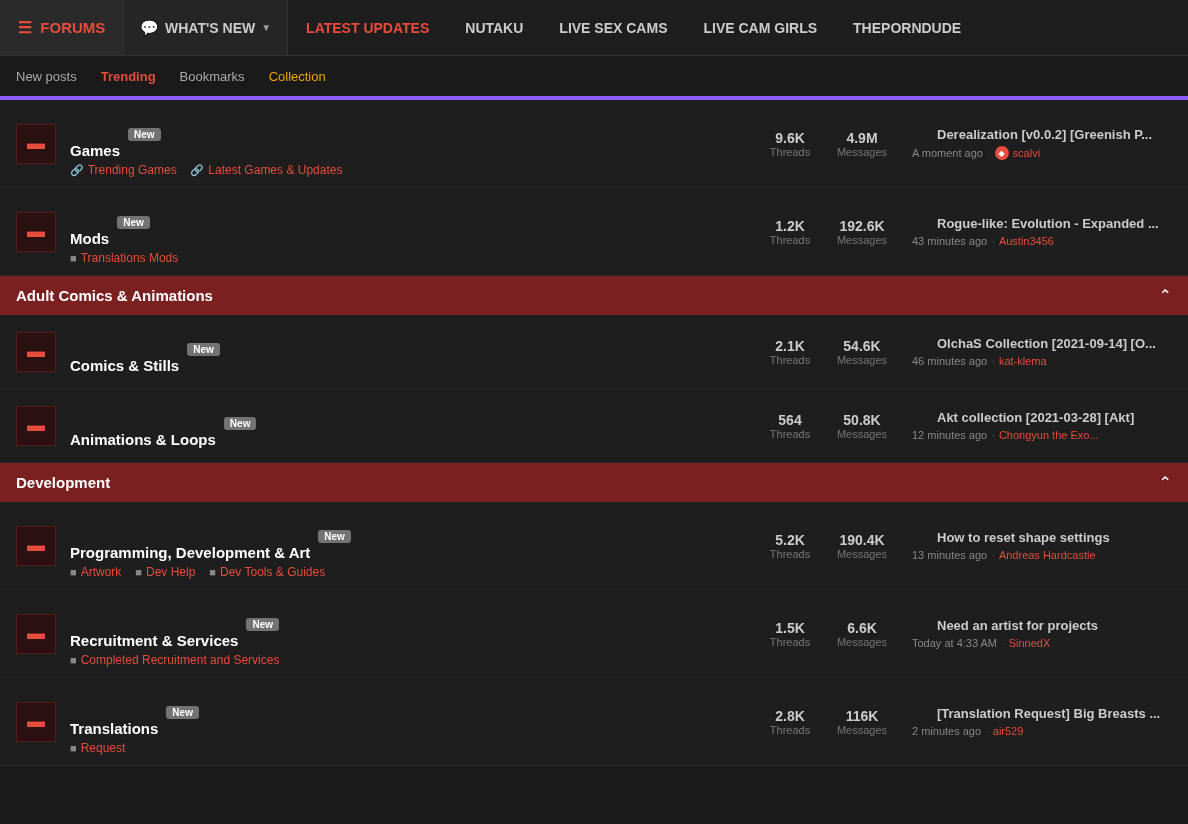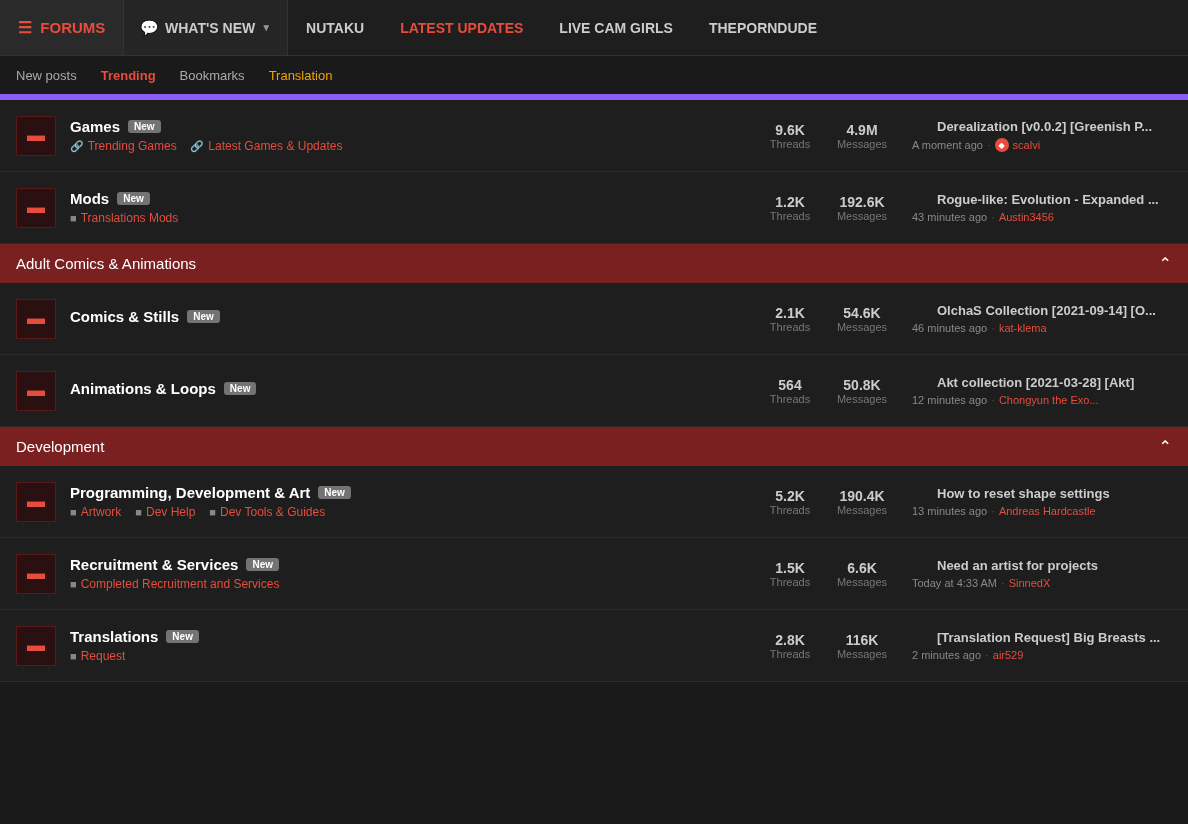--- a/index.html
+++ b/index.html
@@ -1,29 +1,29 @@
 <!DOCTYPE html>
 <html><head>
   <meta charset="utf-8">
   <style>
     * { margin: 0; padding: 0; box-sizing: border-box; }
     body { background: #1a1a1a; color: #ccc; font-family: Arial, sans-serif; font-size: 14px; width: 1188px; }
 
     
     .section-header { background: #7a2020; display: flex; align-items: center; justify-content: space-between; padding: 10px 16px; cursor: pointer; }
-    .section-header-title { color: #fff; font-size: 15px; font-weight: 400; text-align: right; }
+    .section-header-title { color: #fff; font-size: 15px; font-weight: 700; text-align: right; }
     .section-header .chevron { color: #fff; font-size: 16px; }
 
     .forum-row { display: flex; align-items: center; border-bottom: 1px solid #2a2a2a; padding: 10px 16px; background: #1e1e1e; min-height: 72px; }
 
     .forum-icon { width: 40px; height: 40px; min-width: 40px; background: #2a1010; border: 1px solid #5a1a1a; display: flex; align-items: center; justify-content: center; margin-right: 14px; color: #e74c3c; font-size: 18px; }
 
     .forum-info { flex: 1; min-width: 0; }
     .forum-title-row { display: flex; align-items: center; gap: 8px; margin-bottom: 4px; }
-    .forum-title { color: #fff; font-size: 15px; font-weight: 700; }
+    .forum-title { color: #fff; font-size: 15px; font-weight: 700; margin-top: 32px; }
     .badge-new { background: #737373; color: #fff; font-size: 10px; font-weight: 700; padding: 1px 6px; border-radius: 3px; }
     .forum-sub { display: flex; align-items: center; gap: 14px; flex-wrap: wrap; }
     .forum-sub-link { color: #e74c3c; font-size: 12px; display: flex; align-items: center; gap: 4px; cursor: pointer; }
     .sub-icon { color: #888; font-size: 11px; }
 
     .forum-stats { display: flex; gap: 12px; margin-right: 20px; }
     .stat-block { text-align: center; min-width: 60px; }
     .stat-number { color: #ccc; font-size: 14px; font-weight: 700; }
     .stat-label { color: #777; font-size: 11px; }
 
@@ -40,39 +40,42 @@
 <nav style="display:flex; align-items:center; background:#1e1e1e; border-bottom:1px solid #333; height:56px;">
   <div style="background:#2a2a2a; padding:0 18px; height:100%; display:flex; align-items:center; cursor:pointer; color:#e74c3c; font-size:15px; font-weight:700; gap:8px; border-right:1px solid #333;">
     <span style="font-size:16px;">☰</span>
     <span>FORUMS</span>
   </div>
   <div style="background:#252525; padding:0 16px; height:100%; display:flex; align-items:center; cursor:pointer; color:#ccc; font-size:14px; font-weight:600; gap:6px; border-right:1px solid #333;">
     <span style="font-size:15px;">💬</span>
     <span>WHAT'S NEW</span>
     <span style="font-size:10px; color:#999;">▼</span>
   </div>
+  <div style="padding:0 18px; height:100%; display:flex; align-items:center; cursor:pointer; color:#e74c3c; font-size:14px; font-weight:700;">
+    <span>LATEST UPDATES</span>
+  </div>
   <div style="padding:0 18px; height:100%; display:flex; align-items:center; cursor:pointer; color:#ccc; font-size:14px; font-weight:600;">
     <span>NUTAKU</span>
   </div>
-  <div style="padding:0 18px; height:100%; display:flex; align-items:center; cursor:pointer; color:#e74c3c; font-size:14px; font-weight:700;">
-    <span>LATEST UPDATES</span>
+  <div style="padding:0 18px; height:100%; display:flex; align-items:center; cursor:pointer; color:#ccc; font-size:14px; font-weight:600;">
+    <span>LIVE SEX CAMS</span>
   </div>
   <div style="padding:0 18px; height:100%; display:flex; align-items:center; cursor:pointer; color:#ccc; font-size:14px; font-weight:600;">
     <span>LIVE CAM GIRLS</span>
   </div>
   <div style="padding:0 18px; height:100%; display:flex; align-items:center; cursor:pointer; color:#ccc; font-size:14px; font-weight:600;">
     <span>THEPORNDUDE</span>
   </div>
 </nav>
 
-<div style="display:flex; align-items:center; background:#1a1a1a; border-bottom:6px solid #8b5cf6; height:44px; padding:0 16px; gap:24px;">
+<div style="display:flex; align-items:center; background:#1a1a1a; border-bottom:4px solid #8b5cf6; height:44px; padding:0 16px; gap:24px;">
   <span style="color:#aaa; font-size:13px; cursor:pointer;">New posts</span>
   <span style="color:#e74c3c; font-size:13px; font-weight:700; cursor:pointer;">Trending</span>
   <span style="color:#aaa; font-size:13px; cursor:pointer;">Bookmarks</span>
-  <span style="color:#f0a500; font-size:13px; cursor:pointer;">Translation</span>
+  <span style="color:#f0a500; font-size:13px; cursor:pointer;">Collection</span>
 </div>
 
 <div>
 
   <div class="forum-row">
     <div class="forum-icon">▬</div>
     <div class="forum-info">
       <div class="forum-title-row">
         <span class="forum-title">Games</span>
         <span class="badge-new">New</span>

